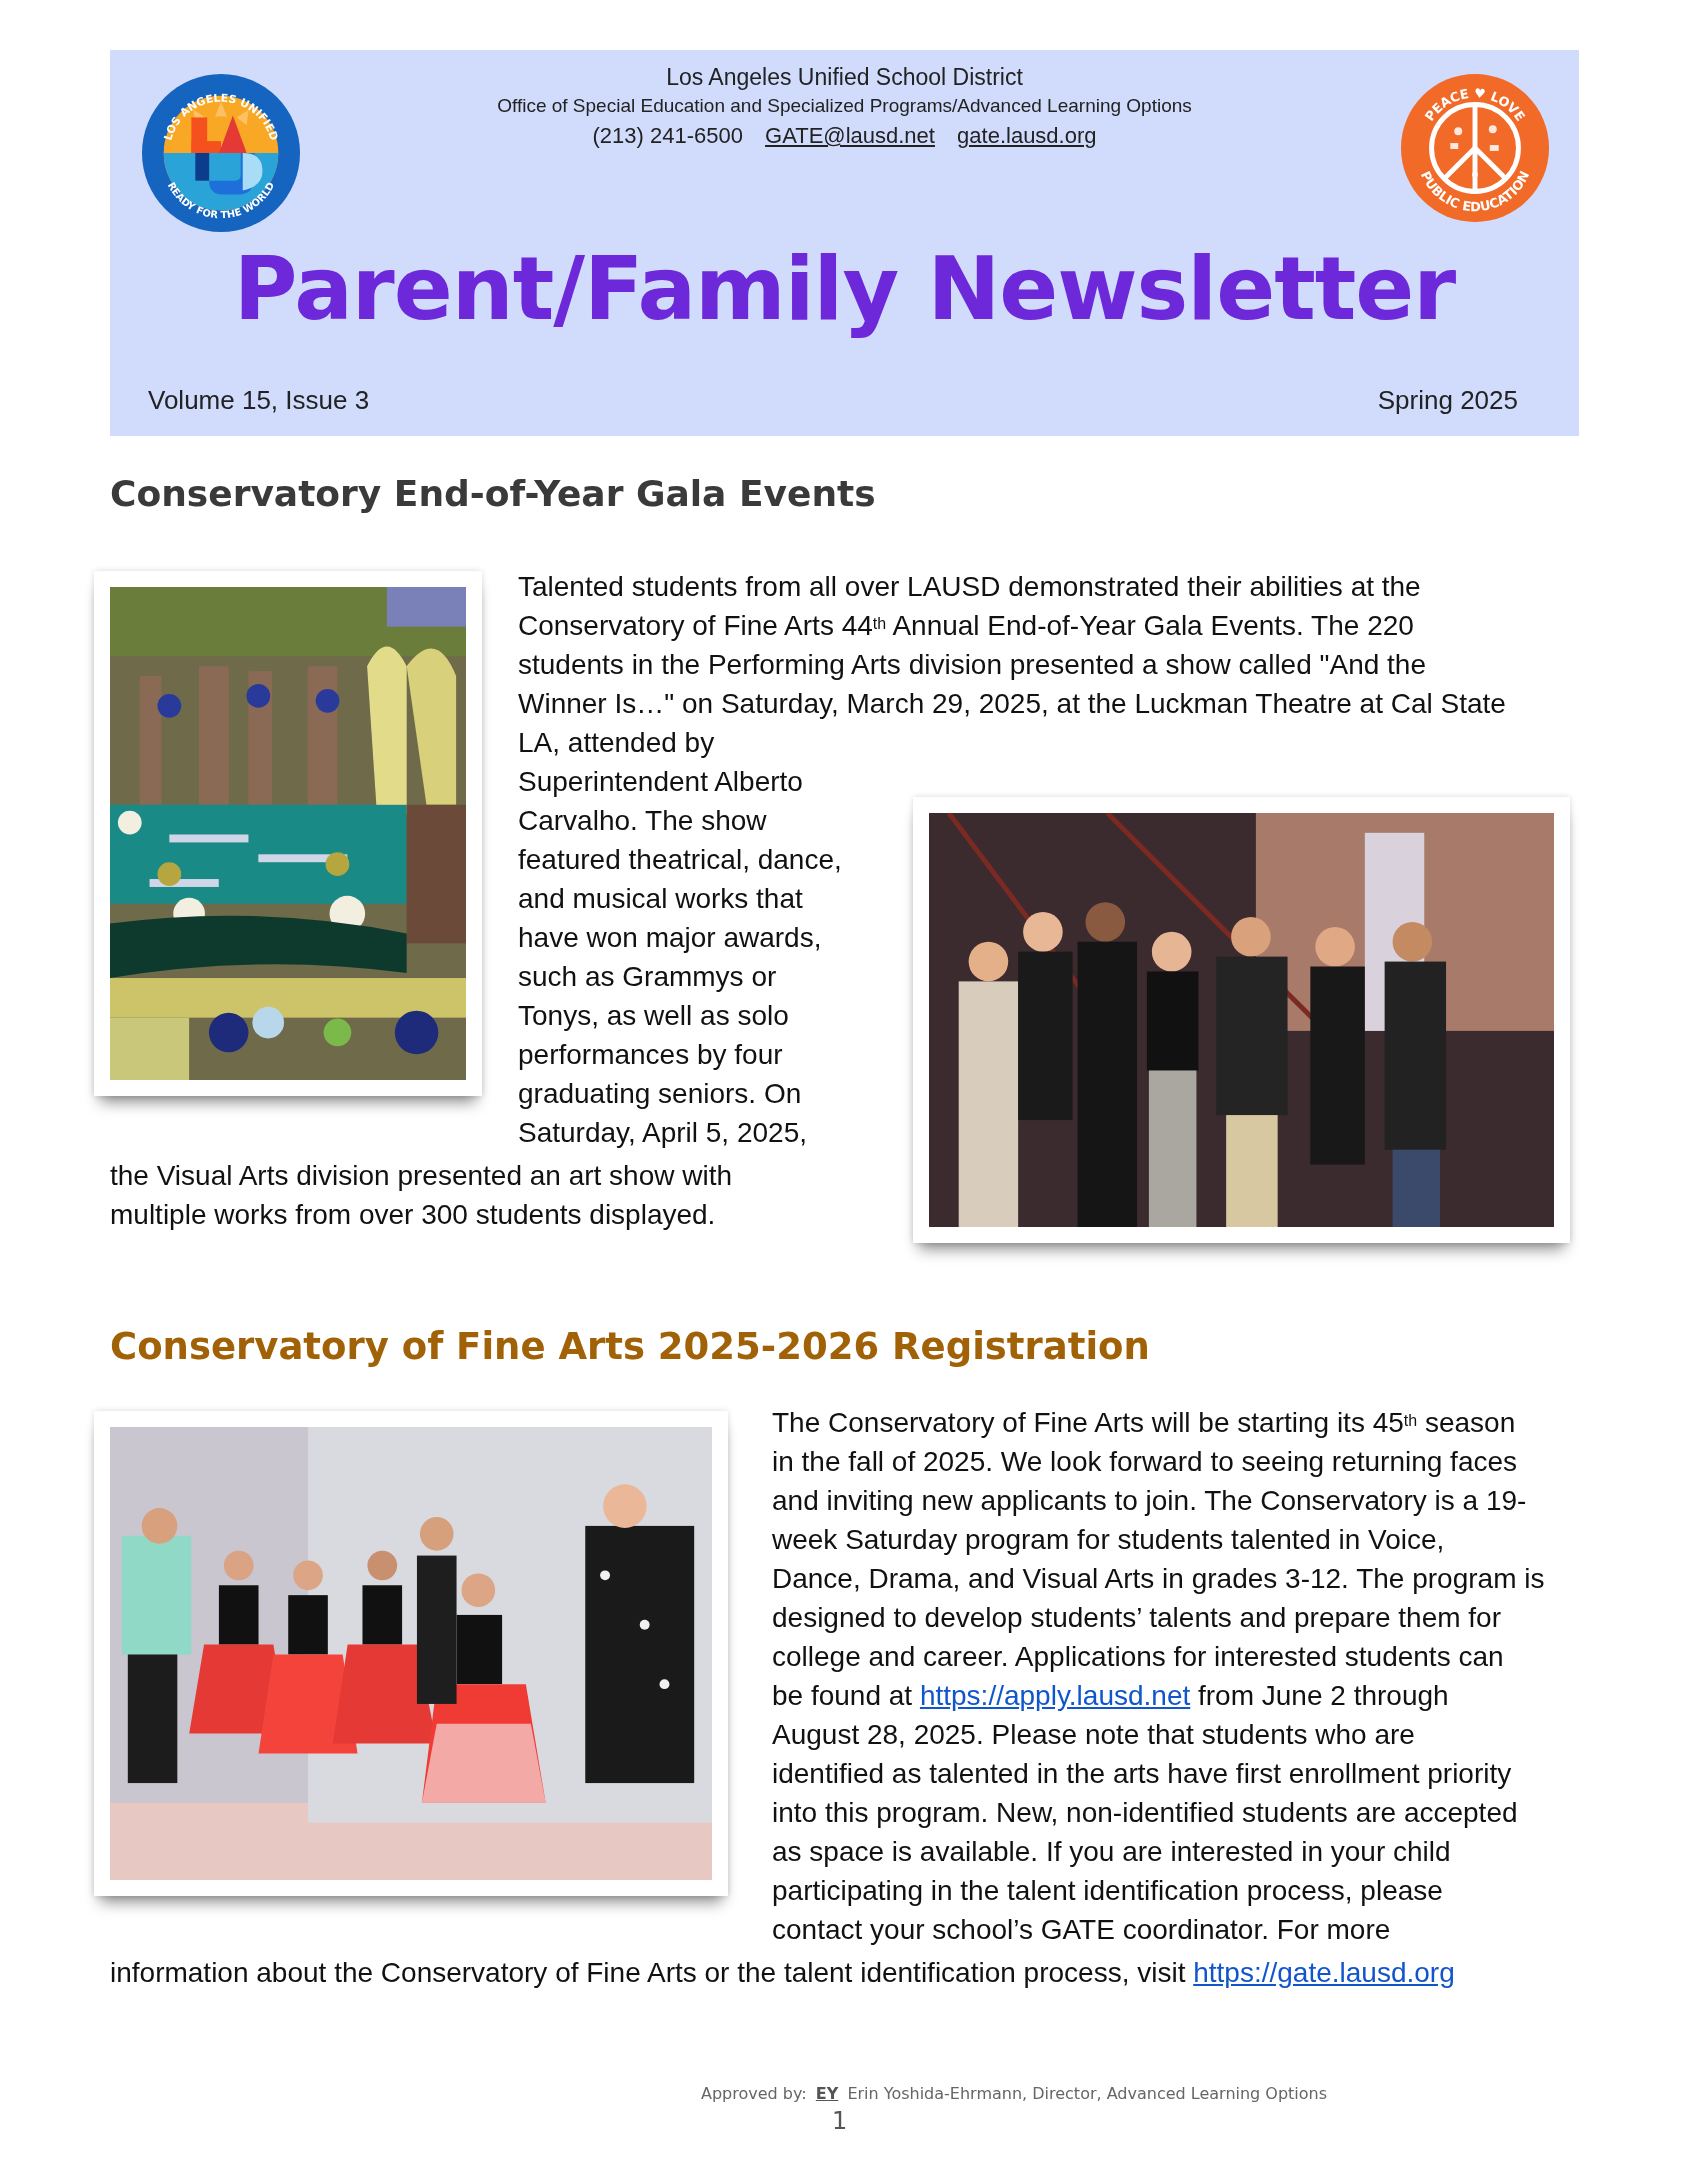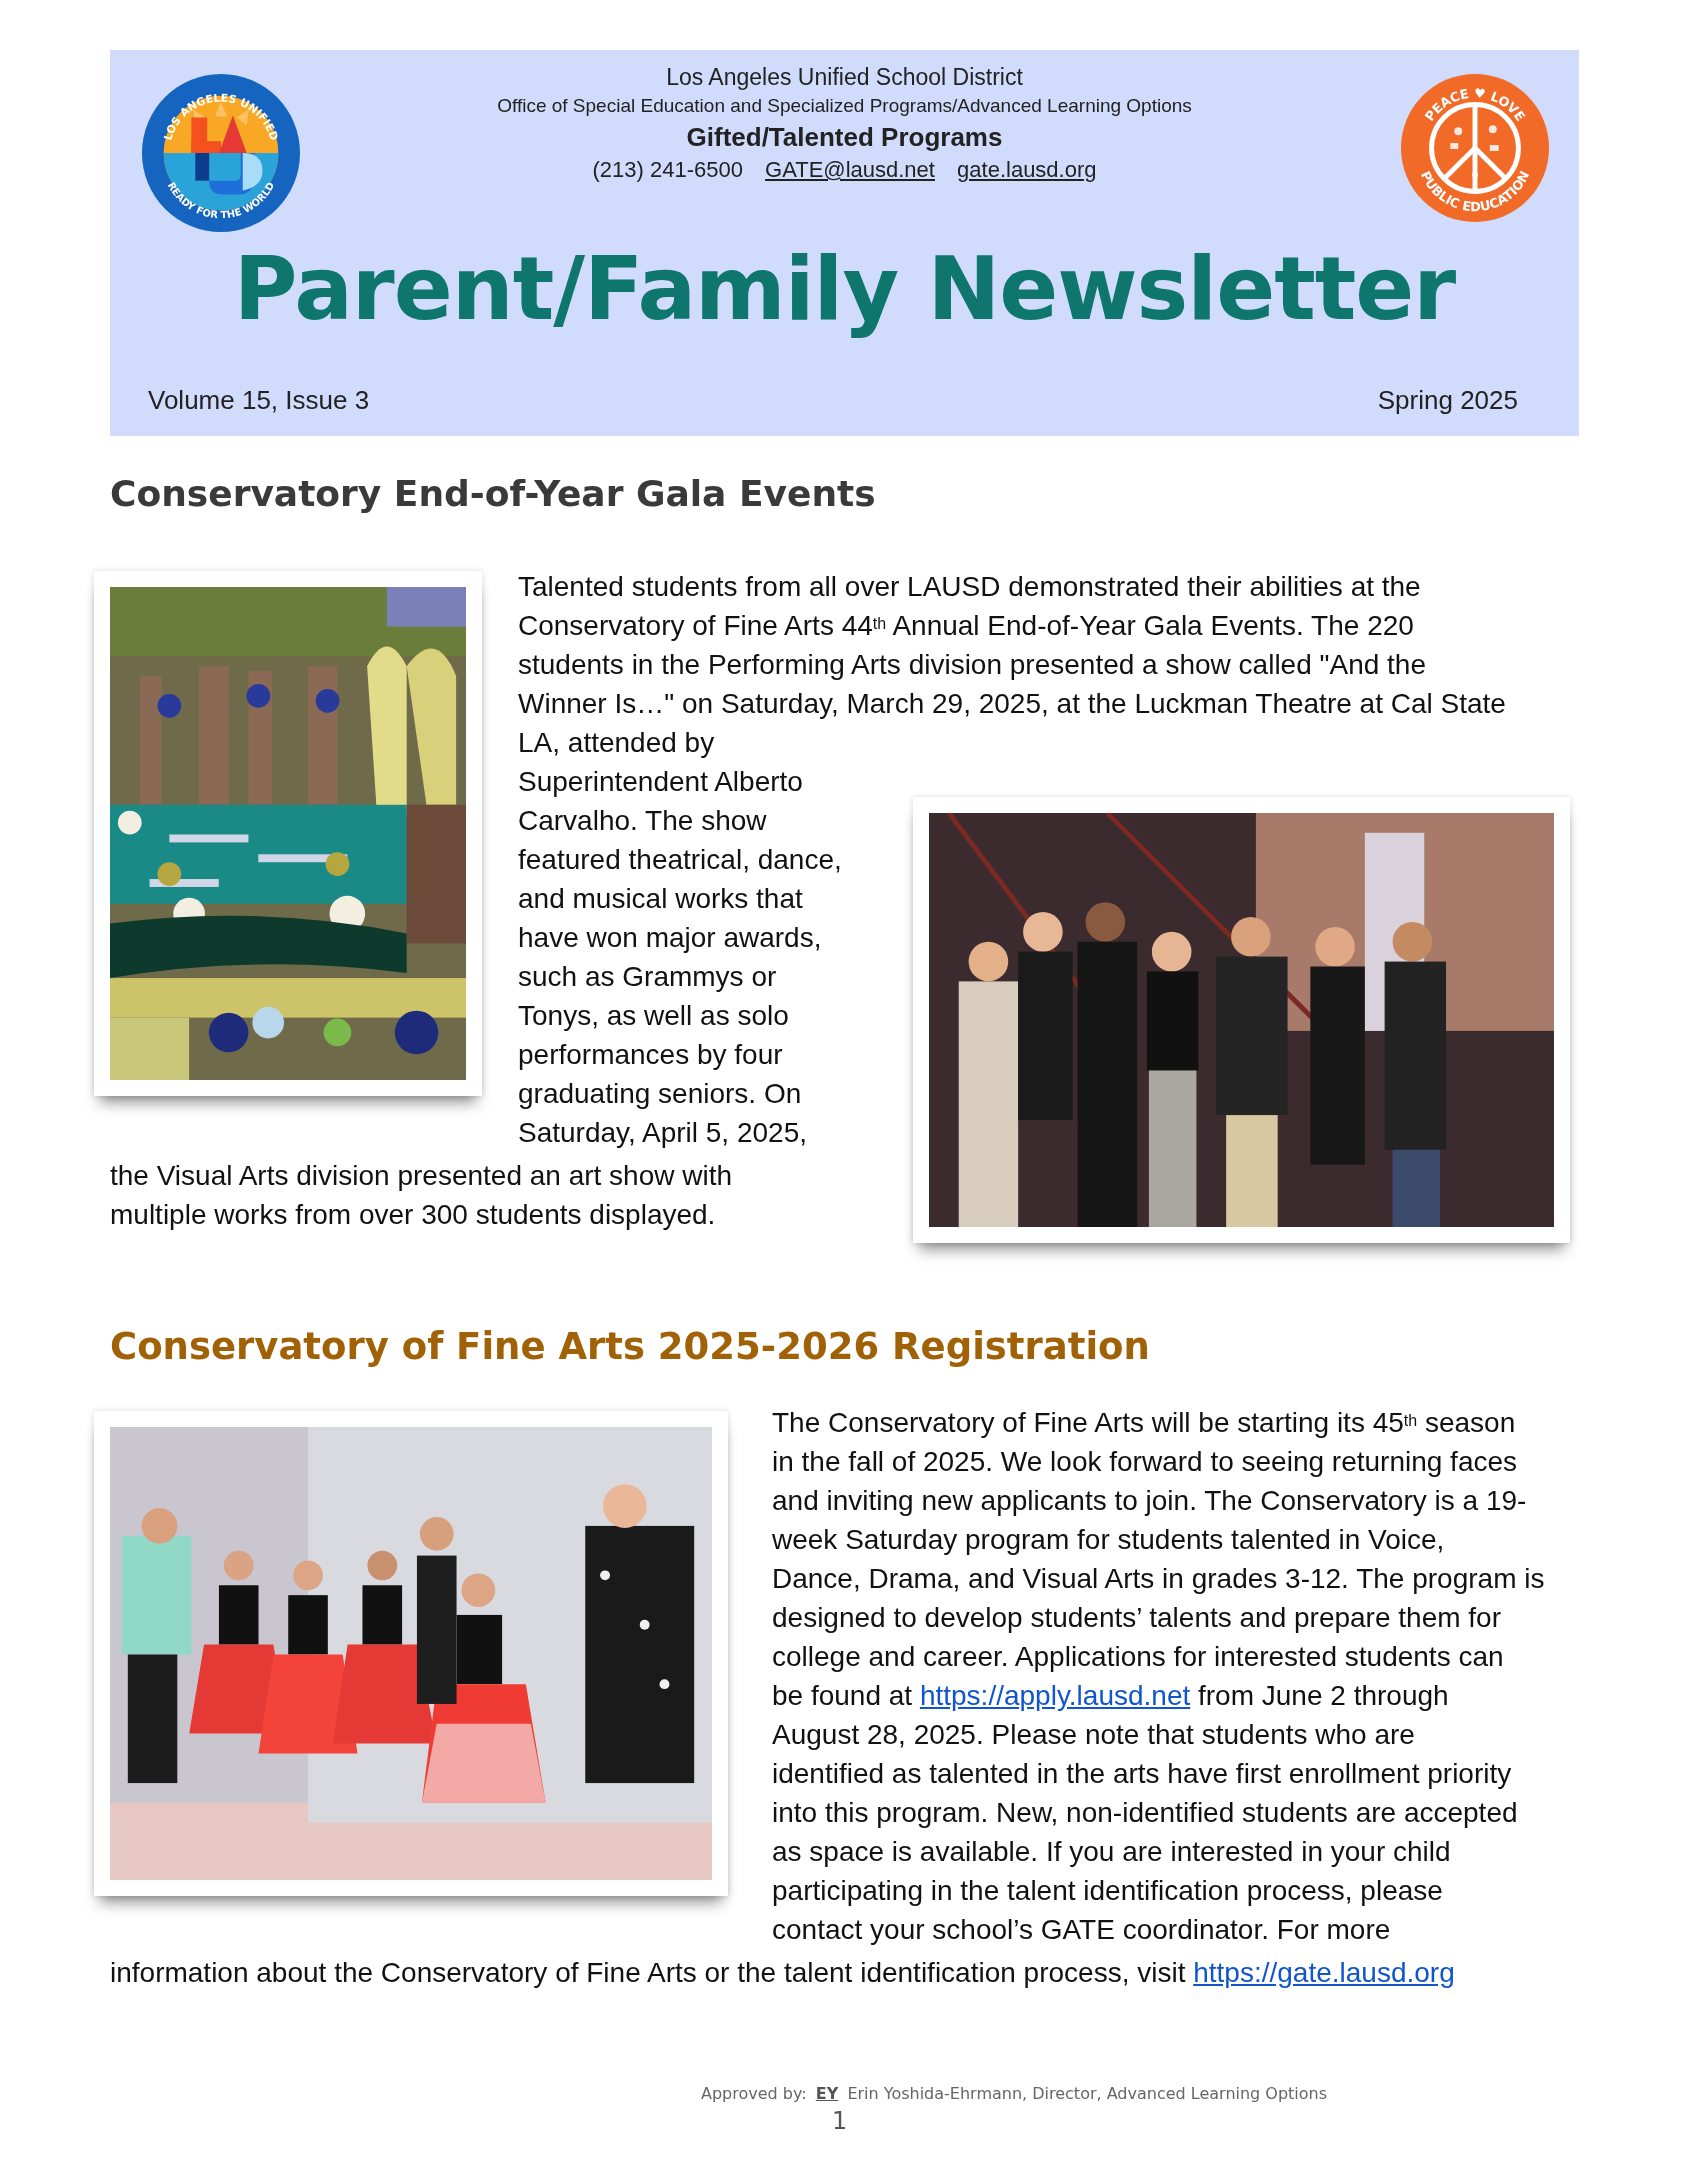--- a/index.html
+++ b/index.html
@@ -11,21 +11,21 @@
             background:#d1dcfd; }
   .banner-center { position:absolute; left:0; right:0; top:12px; text-align:center; }
   .banner .district { font-size:23px; color:#222; line-height:30px; }
   .banner .office { font-size:19px; color:#222; line-height:28px; }
   .banner .program { font-size:26px; font-weight:bold; color:#222; line-height:34px; }
   .banner .contacts { font-size:22px; color:#222; line-height:32px; }
   .banner .contacts span { margin:0 8px; }
   .banner .contacts .link { text-decoration:underline; color:#222; cursor:pointer; }
   .banner .title { position:absolute; left:0; right:0; top:188px; text-align:center;
                    font-family:"DejaVu Sans", sans-serif; font-weight:bold; font-size:87px;
-                   letter-spacing:-1px; color:#0f766e; }
+                   letter-spacing:-1px; color:#6d28d9; }
   .banner .vol { position:absolute; left:38px; top:335px; font-size:26px; color:#222; }
   .banner .season { position:absolute; right:61px; top:335px; font-size:26px; color:#222; }
 
   .logo-left { position:absolute; left:30px; top:22px; width:162px; height:162px; }
   .logo-right { position:absolute; left:1289px; top:22px; width:152px; height:152px; }
 
   
   .heading { position:absolute; font-family:"DejaVu Sans", sans-serif; font-weight:bold;text-align:center; }
   .h1 { left:110px; top:473px; font-size:36px; color:#3a3a3a; }
   .h2 { left:110px; top:1325px; font-size:37px; color:#a16207; }
@@ -70,21 +70,20 @@
       <path id="lt" d="M30 82 A52 52 0 0 1 134 82" fill="none"></path>
       <text font-family="DejaVu Sans, sans-serif" font-size="11" font-weight="bold" fill="#fff"><textPath href="#lt" startOffset="50%" text-anchor="middle">LOS ANGELES UNIFIED</textPath></text>
       <path id="lb" d="M22 88 A60 60 0 0 0 142 88" fill="none"></path>
       <text font-family="DejaVu Sans, sans-serif" font-size="10" font-weight="bold" fill="#fff"><textPath href="#lb" startOffset="50%" text-anchor="middle">READY FOR THE WORLD</textPath></text>
     </svg>
   </div>
 
   <div class="banner-center">
     <div class="district">Los Angeles Unified School District</div>
     <div class="office">Office of Special Education and Specialized Programs/Advanced Learning Options</div>
-    <div class="program">Gifted/Talented Programs</div>
     <div class="contacts">
       <span>(213) 241-6500</span>
       <span class="link">GATE@lausd.net</span>
       <span class="link">gate.lausd.org</span>
     </div>
   </div>
 
   <div class="logo-right">
     <svg width="152" height="152" viewBox="0 0 154 154">
       <circle cx="77" cy="77" r="75" fill="#f26a28"></circle>

